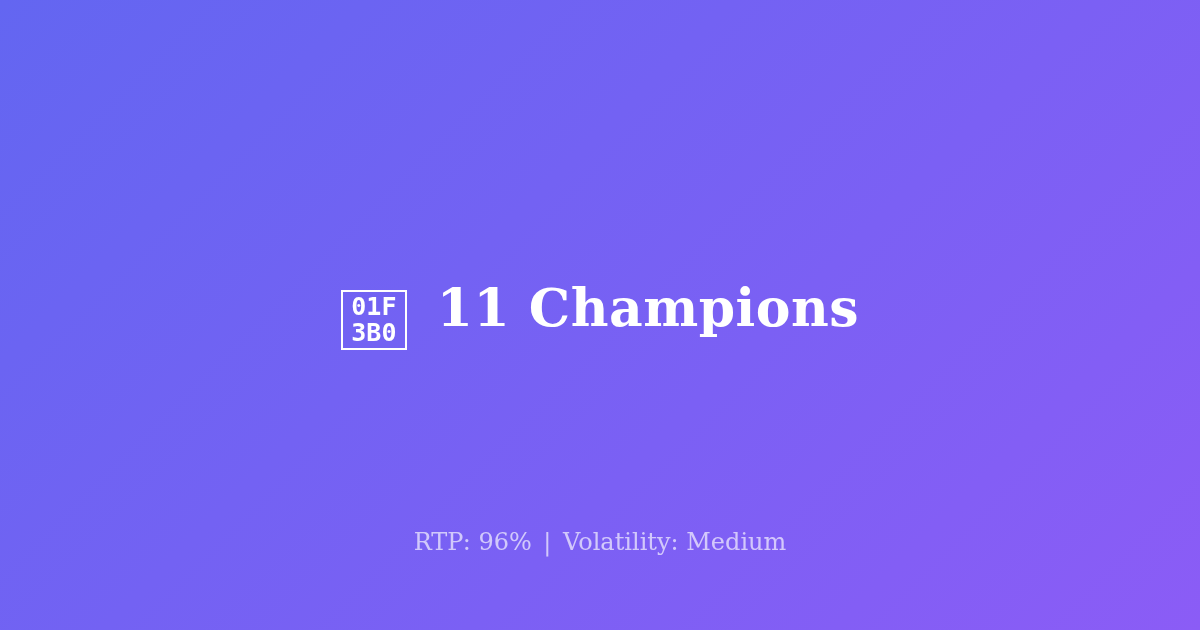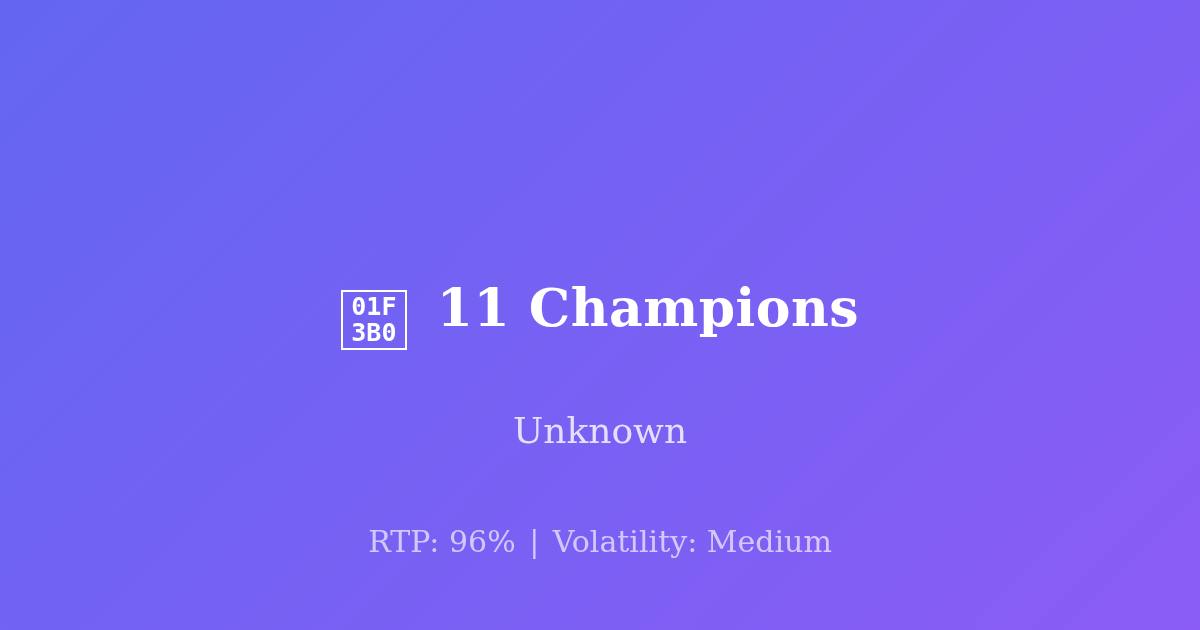--- a/index.html
+++ b/index.html
@@ -95,21 +95,21 @@
   
 
   #meta-line {
     position: absolute;
     left: 0;
     right: 0;
     top: 527px;
     text-align: center;
     font-family: "DejaVu Serif", "Liberation Serif", serif;
     font-weight: 400;
-    font-size: 30px;
+    font-size: 24px;
     line-height: 30px;
     color: rgba(255, 255, 255, 0.66);
     white-space: nowrap;
   }
 
   #meta-line .sep {
     padding: 0 4px;
   }
 </style>
 </head>
@@ -123,21 +123,20 @@
 
       <span class="tofu">
         <span class="tofu-row">01F</span>
         <span class="tofu-row">3B0</span>
       </span>
 
       <h1 id="game-title">11 Champions</h1>
 
     </div>
 
-    <div id="game-subtitle">Unknown</div>
 
   </div>
 
   <div id="meta-line">
     <span>RTP:</span>
     <span>96%</span>
     <span class="sep">|</span>
     <span>Volatility:</span>
     <span>Medium</span>
   </div>

